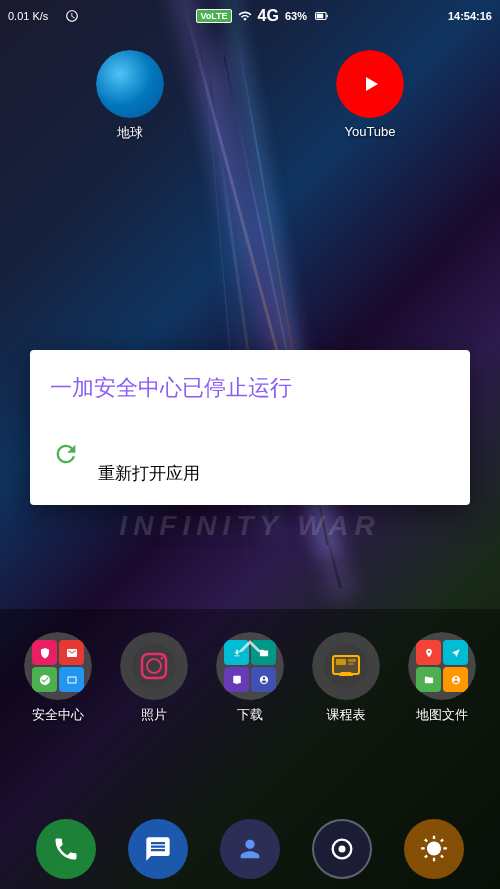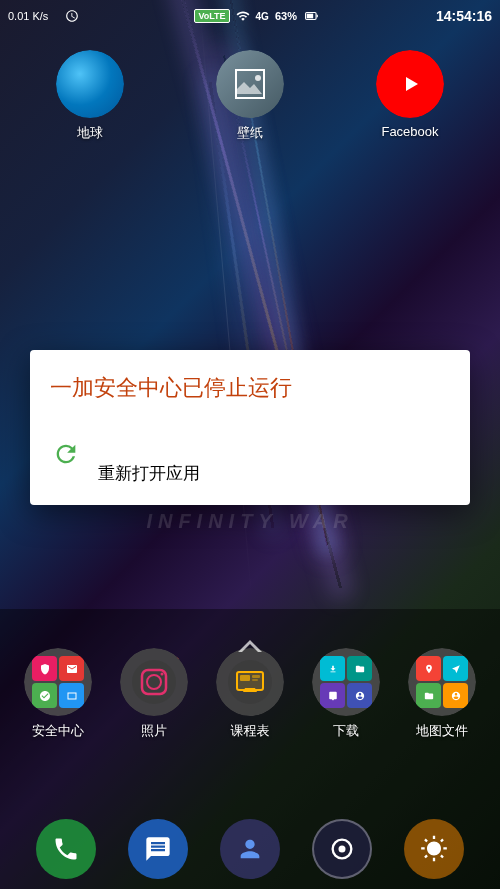--- a/index.html
+++ b/index.html
@@ -187,21 +187,21 @@
       position: absolute;
       bottom: 0;
       left: 0;
       right: 0;
       height: 280px;
       background: rgba(0,0,0,0.4);
     }
 
     
     #bottom-app-row {
-      top: 648px;
+      top: 632px;
     }
 
     
     .folder-icon {
       background: rgba(80,80,80,0.85);
       width: 100%;
       height: 100%;
       border-radius: 50%;
       display: grid;
       grid-template-columns: 1fr 1fr;
@@ -260,21 +260,21 @@
       background: #fff;
       border-radius: 4px;
       padding: 24px 20px 20px 20px;
       z-index: 200;
       box-shadow: 0 8px 30px rgba(0,0,0,0.5);
     }
 
     #dialog-title {
       font-size: 22px;
       font-weight: 500;
-      color: #c2410c;
+      color: #8b5cf6;
       margin-bottom: 20px;
       line-height: 1.3;
     }
 
     #dialog-action {
       display: flex;
       align-items: center;
       gap: 16px;
       cursor: pointer;
     }
@@ -299,21 +299,21 @@
       margin-top: 39px;
     }
 
     
     #avengers-text {
       position: absolute;
       top: 510px;
       left: 0;
       right: 0;
       text-align: center;
-      font-size: 20px;
+      font-size: 28px;
       font-weight: 900;
       color: rgba(255,255,255,0.15);
       letter-spacing: 6px;
       font-style: italic;
       z-index: 5;
     }
 
     
     .notif-dot {
       position: absolute;
@@ -346,67 +346,55 @@
     <svg width="14" height="14" viewBox="0 0 24 24" fill="white">
         <path d="M12 2C6.48 2 2 6.48 2 12s4.48 10 10 10 10-4.48 10-10S17.52 2 12 2zm0 18c-4.41 0-8-3.59-8-8s3.59-8 8-8 8 3.59 8 8-3.59 8-8 8zm.5-13H11v6l5.25 3.15.75-1.23-4.5-2.67V7z"></path>
       </svg>
   </div>
   <div class="status-center">
     <span class="vol-lte-badge">VoLTE</span>
 
     <svg width="14" height="14" viewBox="0 0 24 24" fill="white">
         <path d="M1 9l2 2c4.97-4.97 13.03-4.97 18 0l2-2C16.93 2.93 7.08 2.93 1 9zm8 8l3 3 3-3a4.237 4.237 0 0 0-6 0zm-4-4 2 2a7.074 7.074 0 0 1 10 0l2-2C15.14 9.14 8.87 9.14 5 13z"></path>
       </svg>
-    <span style="font-size:10px;font-weight:bold;">4G</span>
+    <span style="font-size:16px;font-weight:bold;">4G</span>
 
     <span style="font-size:11px;font-weight:bold;">63%</span>
     <svg width="18" height="14" viewBox="0 0 24 24" fill="white">
         <rect x="1" y="6" width="18" height="12" rx="2" ry="2" stroke="white" stroke-width="2" fill="none"></rect>
         <rect x="3" y="8" width="11" height="8" fill="white"></rect>
         <path d="M20 10h2v4h-2z"></path>
       </svg>
   </div>
   <div class="status-right">
-    <span style="font-size:14px;font-weight:bold;">14:54:16</span>
+    <span style="font-size:11px;font-weight:bold;">14:54:16</span>
   </div>
 </div>
 
 <div class="app-row" id="top-apps">
 
   <div class="app-item">
     <div class="app-icon-wrap">
       <div class="icon-earth"></div>
     </div>
     <span class="app-label">地球</span>
   </div>
 
 
-  <div class="app-item">
-    <div class="app-icon-wrap">
-      <div class="icon-wallpaper">
-        <svg width="36" height="36" viewBox="0 0 36 36" fill="white">
-          <path d="M4 4h28v28H4z" fill="none" stroke="white" stroke-width="2"></path>
-          <path d="M4 24l8-8 6 6 4-4 8 10H4z" fill="rgba(255,255,255,0.6)"></path>
-          <circle cx="26" cy="12" r="3" fill="rgba(255,255,255,0.8)"></circle>
-        </svg>
-      </div>
-    </div>
-    <span class="app-label">壁纸</span>
-  </div>
 
   <div class="app-item">
     <div class="app-icon-wrap">
       <div class="icon-youtube">
         <svg width="40" height="40" viewBox="0 0 40 40">
           <rect width="40" height="40" rx="20" fill="#ff0000"></rect>
           <path d="M28 20l-12 7V13z" fill="white"></path>
         </svg>
       </div>
     </div>
-    <span class="app-label">Facebook</span>
+    <span class="app-label">YouTube</span>
   </div>
 
 </div>
 
 <div id="dialog">
   <div id="dialog-title">一加安全中心已停止运行</div>
   <div id="dialog-action">
     <div class="refresh-icon-circle">
       <svg class="refresh-icon-svg" viewBox="0 0 24 24" fill="#4CAF50">
         <path d="M17.65 6.35A7.958 7.958 0 0 0 12 4c-4.42 0-7.99 3.58-7.99 8s3.57 8 7.99 8c3.73 0 6.84-2.55 7.73-6h-2.08A5.99 5.99 0 0 1 12 18c-3.31 0-6-2.69-6-6s2.69-6 6-6c1.66 0 3.14.69 4.22 1.78L13 11h7V4l-2.35 2.35z"></path>
@@ -459,20 +447,48 @@
           <rect width="44" height="44" rx="22" fill="rgba(60,60,60,0.9)"></rect>
 
           <rect x="10" y="10" width="24" height="24" rx="6" fill="none" stroke="#e1306c" stroke-width="2.5"></rect>
           <circle cx="22" cy="22" r="7" fill="none" stroke="#e1306c" stroke-width="2"></circle>
           <circle cx="30" cy="14" r="1.5" fill="#e1306c"></circle>
         </svg>
         <div class="notif-dot"></div>
       </div>
     </div>
     <span class="app-label">照片</span>
+  </div>
+
+  <div class="app-item">
+    <div class="app-icon-wrap icon-container">
+      <div class="folder-icon">
+        <div class="folder-mini-icon" style="background:#00BCD4;">
+          <svg width="10" height="10" viewBox="0 0 24 24" fill="white">
+              <path d="M12 16l-6-6h4V4h4v6h4l-6 6zm-6 2h12v2H6v-2z"></path>
+            </svg>
+        </div>
+        <div class="folder-mini-icon" style="background:#009688;">
+          <svg width="10" height="10" viewBox="0 0 24 24" fill="white">
+              <path d="M20 6h-8l-2-2H4c-1.1 0-2 .9-2 2v12c0 1.1.9 2 2 2h16c1.1 0 2-.9 2-2V8c0-1.1-.9-2-2-2z"></path>
+            </svg>
+        </div>
+        <div class="folder-mini-icon" style="background:#673AB7;">
+          <svg width="10" height="10" viewBox="0 0 24 24" fill="white">
+              <path d="M19 2H5c-1.1 0-2 .9-2 2v14c0 1.1.9 2 2 2h4l3 3 3-3h4c1.1 0 2-.9 2-2V4c0-1.1-.9-2-2-2z"></path>
+            </svg>
+        </div>
+        <div class="folder-mini-icon" style="background:#3F51B5;">
+          <svg width="10" height="10" viewBox="0 0 24 24" fill="white">
+              <path d="M12 2C6.48 2 2 6.48 2 12s4.48 10 10 10 10-4.48 10-10S17.52 2 12 2zm0 3c1.66 0 3 1.34 3 3s-1.34 3-3 3-3-1.34-3-3 1.34-3 3-3zm0 14.2c-2.5 0-4.71-1.28-6-3.22.03-1.99 4-3.08 6-3.08 1.99 0 5.97 1.09 6 3.08-1.29 1.94-3.5 3.22-6 3.22z"></path>
+            </svg>
+        </div>
+      </div>
+    </div>
+    <span class="app-label">下载</span>
   </div>
 
   <div class="app-item">
     <div class="app-icon-wrap">
       <div style="background:rgba(70,70,70,0.9);width:100%;height:100%;border-radius:50%;display:flex;align-items:center;justify-content:center;">
         <svg width="44" height="44" viewBox="0 0 44 44">
           <rect width="44" height="44" rx="22" fill="rgba(60,60,60,0.9)"></rect>
 
           <rect x="9" y="12" width="26" height="18" rx="2" fill="none" stroke="#FFB300" stroke-width="2"></rect>
           <rect x="9" y="12" width="26" height="18" rx="2" fill="rgba(255,179,0,0.15)"></rect>
@@ -482,48 +498,20 @@
           <rect x="24" y="19" width="6" height="2" rx="1" fill="#FFB300" opacity="0.4"></rect>
         </svg>
       </div>
     </div>
     <span class="app-label">课程表</span>
   </div>
 
   <div class="app-item">
     <div class="app-icon-wrap icon-container">
       <div class="folder-icon">
-        <div class="folder-mini-icon" style="background:#00BCD4;">
-          <svg width="10" height="10" viewBox="0 0 24 24" fill="white">
-              <path d="M12 16l-6-6h4V4h4v6h4l-6 6zm-6 2h12v2H6v-2z"></path>
-            </svg>
-        </div>
-        <div class="folder-mini-icon" style="background:#009688;">
-          <svg width="10" height="10" viewBox="0 0 24 24" fill="white">
-              <path d="M20 6h-8l-2-2H4c-1.1 0-2 .9-2 2v12c0 1.1.9 2 2 2h16c1.1 0 2-.9 2-2V8c0-1.1-.9-2-2-2z"></path>
-            </svg>
-        </div>
-        <div class="folder-mini-icon" style="background:#673AB7;">
-          <svg width="10" height="10" viewBox="0 0 24 24" fill="white">
-              <path d="M19 2H5c-1.1 0-2 .9-2 2v14c0 1.1.9 2 2 2h4l3 3 3-3h4c1.1 0 2-.9 2-2V4c0-1.1-.9-2-2-2z"></path>
-            </svg>
-        </div>
-        <div class="folder-mini-icon" style="background:#3F51B5;">
-          <svg width="10" height="10" viewBox="0 0 24 24" fill="white">
-              <path d="M12 2C6.48 2 2 6.48 2 12s4.48 10 10 10 10-4.48 10-10S17.52 2 12 2zm0 3c1.66 0 3 1.34 3 3s-1.34 3-3 3-3-1.34-3-3 1.34-3 3-3zm0 14.2c-2.5 0-4.71-1.28-6-3.22.03-1.99 4-3.08 6-3.08 1.99 0 5.97 1.09 6 3.08-1.29 1.94-3.5 3.22-6 3.22z"></path>
-            </svg>
-        </div>
-      </div>
-    </div>
-    <span class="app-label">下载</span>
-  </div>
-
-  <div class="app-item">
-    <div class="app-icon-wrap icon-container">
-      <div class="folder-icon">
         <div class="folder-mini-icon" style="background:#F44336;">
           <svg width="10" height="10" viewBox="0 0 24 24" fill="white">
               <path d="M12 2C8.13 2 5 5.13 5 9c0 5.25 7 13 7 13s7-7.75 7-13c0-3.87-3.13-7-7-7zm0 9.5c-1.38 0-2.5-1.12-2.5-2.5s1.12-2.5 2.5-2.5 2.5 1.12 2.5 2.5-1.12 2.5-2.5 2.5z"></path>
             </svg>
         </div>
         <div class="folder-mini-icon" style="background:#00BCD4;">
           <svg width="10" height="10" viewBox="0 0 24 24" fill="white">
               <path d="M21 3L3 10.5v1l6.8 2.7 2.7 6.8h1L21 3z"></path>
             </svg>
         </div>

